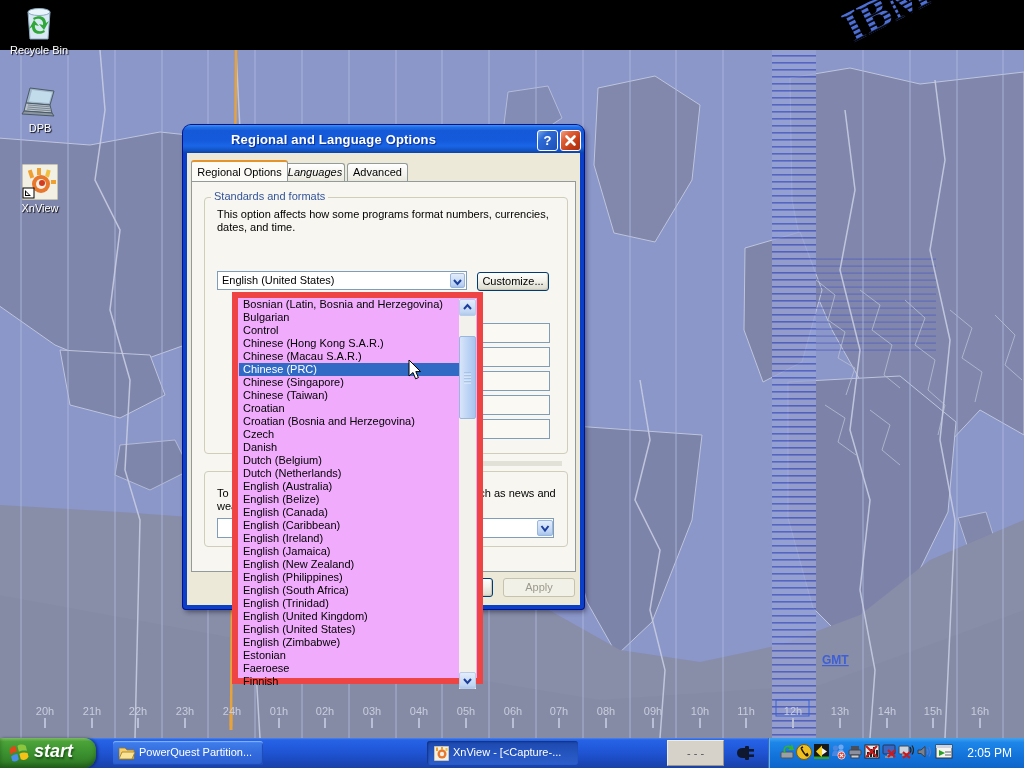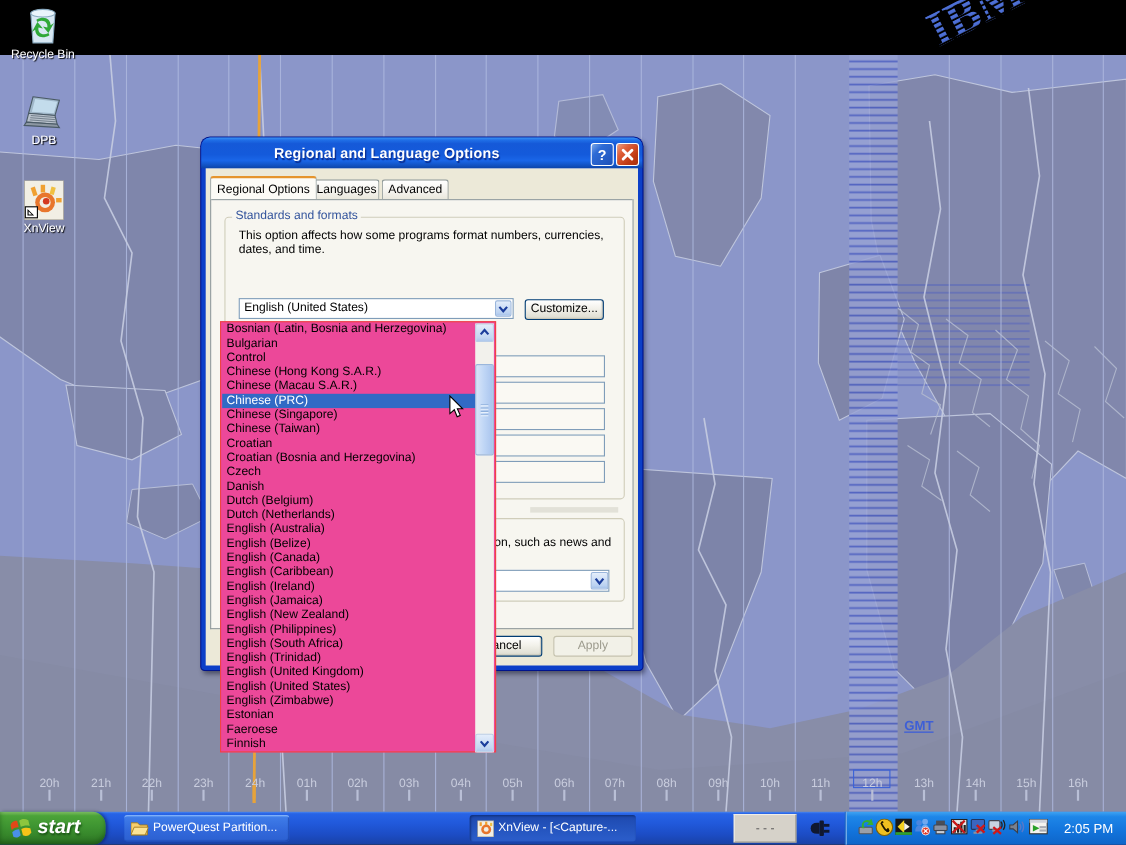--- a/index.html
+++ b/index.html
@@ -8,41 +8,41 @@
 #screen { position:absolute; left:0; top:0; width:1024px; height:768px; background:#000; overflow:hidden; }
 #topbar { position:absolute; left:0; top:0; width:1024px; height:50px; background:#000; z-index:1; }
 #wall { position:absolute; left:0; top:50px; width:1024px; height:688px; z-index:0; }
 .dicon { position:absolute; z-index:2; text-align:center; color:#fff; font-size:11px; }
 .dlabel { position:absolute; z-index:2; color:#fff; font-size:11px; text-align:center; text-shadow:1px 1px 1px #000; }
 
 #dlg { position:absolute; left:183px; top:125px; width:401px; height:484px; z-index:3; }
 #dlg .frame { position:absolute; inset:0; border-radius:8px 8px 3px 3px; background:#0C3FC8; box-shadow:0 0 0 1px #00138C, 2px 3px 5px rgba(0,0,20,0.45); }
 #dlg .tbar { position:absolute; left:0; top:0; width:401px; height:28px; border-radius:8px 8px 0 0;
   background:linear-gradient(#3E93F2 0%, #2070E8 8%, #1559D8 20%, #145ADB 55%, #1A66E8 75%, #1150BE 92%, #0C44A8 100%); }
-#dlg .ttext { position:absolute; left:26px; top:7px; color:#fff; font-size:13px; font-weight:bold; letter-spacing:0.2px; text-shadow:1px 1px 1px #0A2A8C;padding-left:40px; }
+#dlg .ttext { position:absolute; left:8px; top:7px; color:#fff; font-size:13px; font-weight:bold; letter-spacing:0.2px; text-shadow:1px 1px 1px #0A2A8C;padding-left:40px; }
 .capbtn { position:absolute; top:5px; width:21px; height:21px; border-radius:3px; border:1px solid #fff; font-weight:bold; color:#fff; text-align:center; line-height:19px; font-size:13px; }
 #helpbtn { left:354px; background:linear-gradient(135deg,#7AA7E8 0%, #2E6BD6 30%, #1D50B8 100%); }
 #closebtn { left:377px; background:linear-gradient(135deg,#F0A080 0%, #E0603A 30%, #C03A14 70%, #A83010 100%); }
 #dlg .client { position:absolute; left:4px; top:28px; width:393px; height:452px; background:#ECE9D8; }
 
 .tab { position:absolute; font-size:11px; color:#000; text-align:center; border:1px solid #919B9C; border-bottom:none; border-radius:3px 3px 0 0; background:linear-gradient(#FFFFFF, #F4F3EE 60%, #EAE8DC); }
 #tab1 { left:4px; top:7px; width:97px; height:21px; line-height:21px; background:#FCFBF6; border-top:2px solid #E5942C; z-index:2; }
-#tab2 { left:98px; top:10px; width:60px; height:18px; line-height:17px; }
+#tab2 { left:98px; top:10px; width:60px; height:18px; line-height:17px;font-style:italic; }
 #tab3 { left:160px; top:10px; width:61px; height:18px; line-height:17px; }
 #page { position:absolute; left:4px; top:28px; width:385px; height:391px; background:#F7F6F0; border:1px solid #919B9C; border-top:none; box-shadow:inset 0 1px 0 #fff; }
 #page:before { content:""; position:absolute; left:0; top:0; right:0; height:1px; background:#919B9C; }
 
 .grp { position:absolute; border:1px solid #D0CDBA; border-radius:4px; }
 .grplabel { position:absolute; font-size:11px; color:#33549C; background:#F7F6F0; padding:0 3px; }
 .btxt { position:absolute; font-size:11px; color:#000; line-height:13px; }
 .tbox { position:absolute; background:#fff; border:1px solid #7F9DB9; }
 .xpbtn { position:absolute; font-size:11px; color:#000; text-align:center; border:1px solid #003C74; border-radius:3px;
   background:linear-gradient(#FFFFFF, #F2F1EA 45%, #E0DFD4 90%, #D0CEBF); box-shadow:inset -1px -1px 1px #C8C6B8; }
 
-#list { position:absolute; left:200px; top:292px; width:251px; height:392px; background:#ec4899; border:1px solid #ef4444; z-index:5; }
+#list { position:absolute; left:232px; top:292px; width:251px; height:392px; background:#f0abfc; border:6px solid #ef4444; z-index:5; }
 .li { position:absolute; left:1px; font-size:11px; height:13px; line-height:13px; padding-left:4px; width:232px; color:#000; white-space:nowrap; }
 .li.sel { background:#316AC5; color:#fff; }
 #vsb { position:absolute; right:1px; top:1px; width:17px; height:390px; background:#F2F1EC; }
 .sbtn { position:absolute; left:0; width:17px; height:17px; border:1px solid #B9CDE8; border-radius:2px; background:linear-gradient(#E3EDFB,#C2D6F2 80%,#AFC8EC); }
 #thumb { position:absolute; left:0; top:37px; width:17px; height:83px; border:1px solid #9AB6DC; border-radius:2px; background:linear-gradient(90deg,#D7E5F9,#BED5F5 50%,#A9C4EE); }
 
 #cursor { position:absolute; left:408px; top:359px; z-index:9; }
 
 #taskbar { position:absolute; left:0; top:738px; width:1024px; height:30px; z-index:8;
   background:linear-gradient(#4A86EF 0%, #2763E6 6%, #2159DB 35%, #1C4CC4 70%, #1941A5 100%); }

